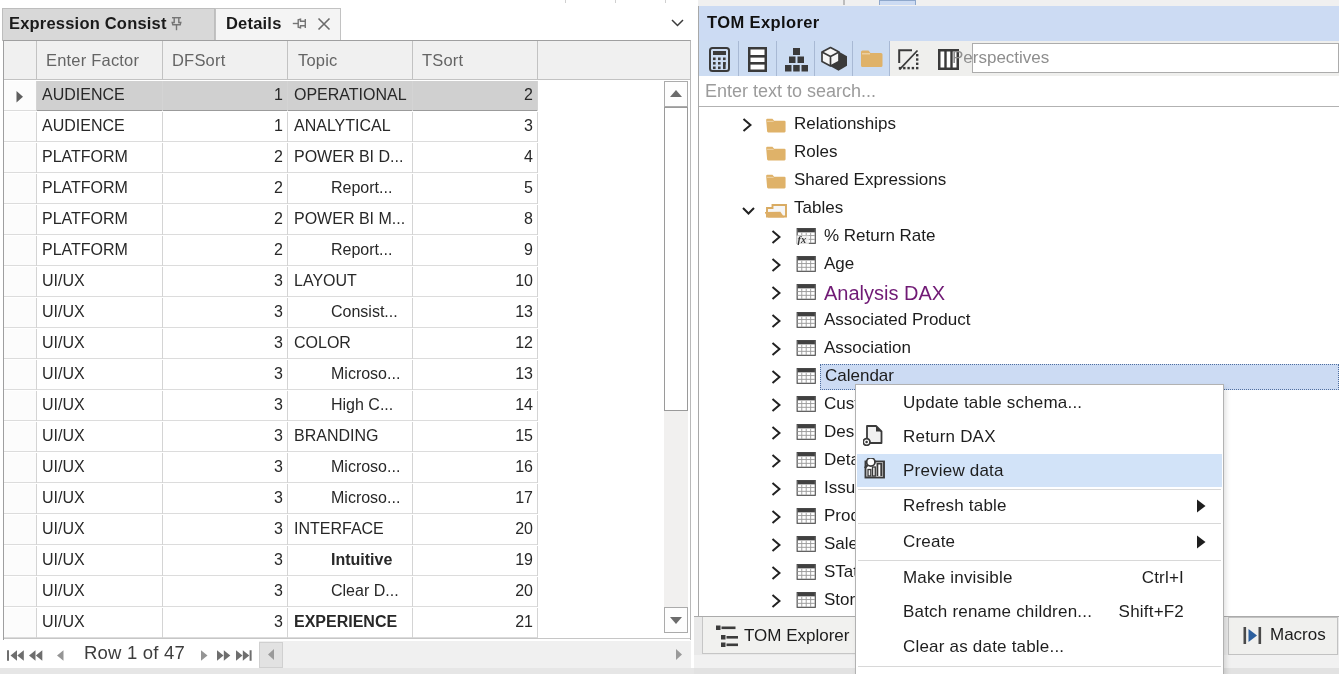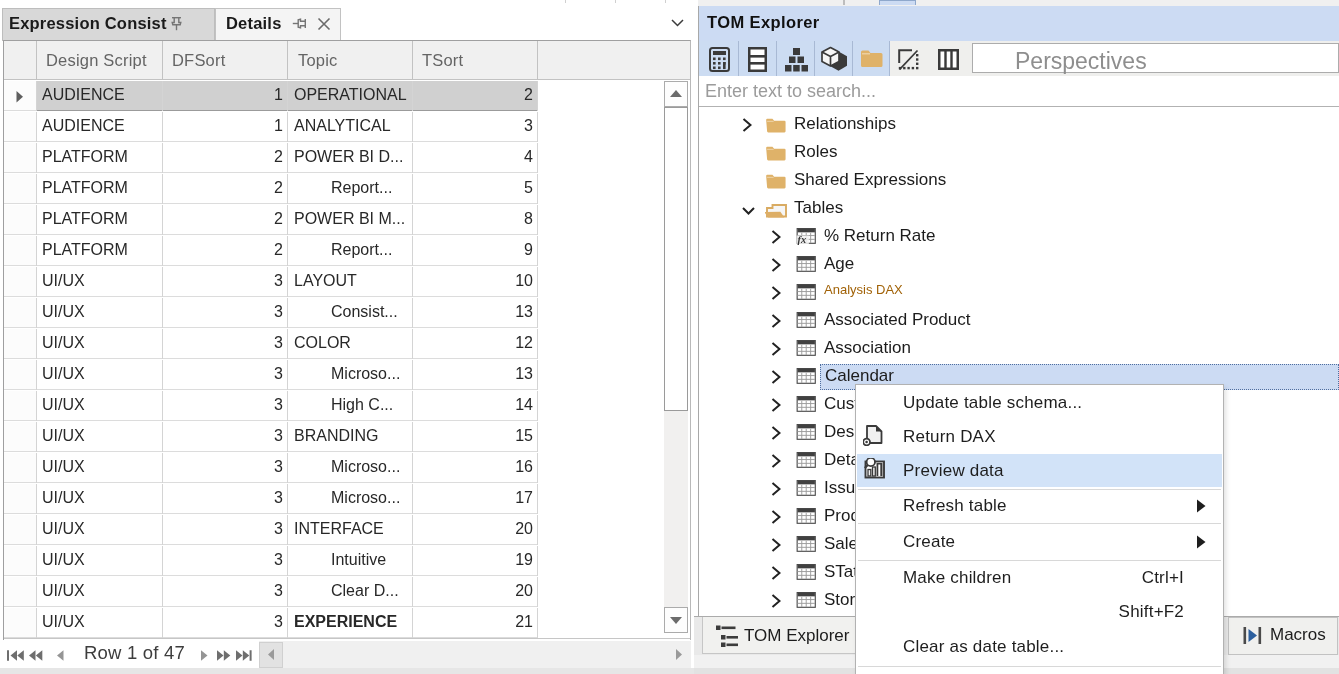--- a/index.html
+++ b/index.html
@@ -36,21 +36,21 @@
 <svg class="abs" style="left:671px;top:19px" width="13" height="8" viewBox="0 0 13 8">
       <path d="M1 1 L6.5 6.5 L12 1" fill="none" stroke="#3b3b3b" stroke-width="1.5"></path>
     </svg>
 <div class="abs" style="left:3px;top:40px;width:688px;height:600px;background:#fff;border-top:1px solid #9f9fa0;border-left:1px solid #9f9fa0;border-right:1px solid #b9b9b9;"></div>
 <div class="abs" style="left:4px;top:41px;width:686px;height:39px;background:#f0f0f0;border-bottom:1px solid #c2c2c2;"></div>
 <div class="abs" style="left:36px;top:41px;width:1px;height:39px;background:#c2c2c2;"></div>
 <div class="abs" style="left:162px;top:41px;width:1px;height:39px;background:#c2c2c2;"></div>
 <div class="abs" style="left:287px;top:41px;width:1px;height:39px;background:#c2c2c2;"></div>
 <div class="abs" style="left:412px;top:41px;width:1px;height:39px;background:#c2c2c2;"></div>
 <div class="abs" style="left:537px;top:41px;width:1px;height:39px;background:#c2c2c2;"></div>
-<div class="abs txt" style="left:46px;top:51px;font-size:16.5px;color:#646464;font-weight:normal;letter-spacing:0.2px;">Design Script</div>
+<div class="abs txt" style="left:46px;top:51px;font-size:16.5px;color:#646464;font-weight:normal;letter-spacing:0.2px;">Enter Factor</div>
 <div class="abs txt" style="left:172px;top:51px;font-size:16.5px;color:#646464;font-weight:normal;letter-spacing:0.2px;">DFSort</div>
 <div class="abs txt" style="left:298px;top:51px;font-size:16.5px;color:#646464;font-weight:normal;letter-spacing:0.2px;">Topic</div>
 <div class="abs txt" style="left:422px;top:51px;font-size:16.5px;color:#646464;font-weight:normal;letter-spacing:0.2px;">TSort</div>
 <div class="abs" style="left:37px;top:81px;width:500px;height:30px;background:#d0d0d0;border-bottom:1px solid #9b9b9b;"></div>
 <div class="abs" style="left:4px;top:81px;width:33px;height:30px;background:#fcfcfc;border-bottom:1px solid #dcdcdc;"></div>
 <svg class="abs" style="left:16px;top:91px" width="7" height="12" viewBox="0 0 7 12">
       <path d="M0.5 0 L7 5.7 L0.5 11.4 Z" fill="#5e5e5e"></path>
     </svg>
 <div class="abs" style="left:36px;top:81px;width:1px;height:30px;background:#d4d4d4;"></div>
 <div class="abs" style="left:162px;top:81px;width:1px;height:30px;background:#d4d4d4;"></div>
@@ -217,21 +217,21 @@
 <div class="abs txt" style="left:412px;top:520px;font-size:16px;color:#282828;font-weight:normal;width:121px;text-align:right;">20</div>
 <div class="abs" style="left:37px;top:546px;width:500px;height:30px;background:#fff;border-bottom:1px solid #dcdcdc;"></div>
 <div class="abs" style="left:4px;top:546px;width:33px;height:30px;background:#fcfcfc;border-bottom:1px solid #dcdcdc;"></div>
 <div class="abs" style="left:36px;top:546px;width:1px;height:30px;background:#d4d4d4;"></div>
 <div class="abs" style="left:162px;top:546px;width:1px;height:30px;background:#d4d4d4;"></div>
 <div class="abs" style="left:287px;top:546px;width:1px;height:30px;background:#d4d4d4;"></div>
 <div class="abs" style="left:412px;top:546px;width:1px;height:30px;background:#d4d4d4;"></div>
 <div class="abs" style="left:537px;top:546px;width:1px;height:30px;background:#d4d4d4;"></div>
 <div class="abs txt" style="left:42px;top:551px;font-size:16px;color:#282828;font-weight:normal;">UI/UX</div>
 <div class="abs txt" style="left:162px;top:551px;font-size:16px;color:#282828;font-weight:normal;width:121px;text-align:right;">3</div>
-<div class="abs txt" style="left:331px;top:551px;font-size:16px;color:#282828;font-weight:normal;text-align:center;">Intuitive</div>
+<div class="abs txt" style="left:331px;top:551px;font-size:16px;color:#282828;font-weight:bold;text-align:center;">Intuitive</div>
 <div class="abs txt" style="left:412px;top:551px;font-size:16px;color:#282828;font-weight:normal;width:121px;text-align:right;">19</div>
 <div class="abs" style="left:37px;top:577px;width:500px;height:30px;background:#fff;border-bottom:1px solid #dcdcdc;"></div>
 <div class="abs" style="left:4px;top:577px;width:33px;height:30px;background:#fcfcfc;border-bottom:1px solid #dcdcdc;"></div>
 <div class="abs" style="left:36px;top:577px;width:1px;height:30px;background:#d4d4d4;"></div>
 <div class="abs" style="left:162px;top:577px;width:1px;height:30px;background:#d4d4d4;"></div>
 <div class="abs" style="left:287px;top:577px;width:1px;height:30px;background:#d4d4d4;"></div>
 <div class="abs" style="left:412px;top:577px;width:1px;height:30px;background:#d4d4d4;"></div>
 <div class="abs" style="left:537px;top:577px;width:1px;height:30px;background:#d4d4d4;"></div>
 <div class="abs txt" style="left:42px;top:582px;font-size:16px;color:#282828;font-weight:normal;">UI/UX</div>
 <div class="abs txt" style="left:162px;top:582px;font-size:16px;color:#282828;font-weight:normal;width:121px;text-align:right;">3</div>
@@ -362,21 +362,21 @@
         <rect x="0.8" y="17.9" width="2.4" height="2.4"></rect>
 </g>
 <path d="M1.5 20.5 L19.5 1.5" stroke="#3a3a3a" stroke-width="1.8"></path>
     </svg>
 <svg class="abs" style="left:938px;top:49px" width="21" height="21" viewBox="0 0 21 21">
 <rect x="1.25" y="1.25" width="18.5" height="18.5" fill="#fff" stroke="#3a3a3a" stroke-width="2.5"></rect>
 <rect x="6.3" y="2" width="2.4" height="17" fill="#3a3a3a"></rect>
 <rect x="12.3" y="2" width="2.4" height="17" fill="#3a3a3a"></rect>
     </svg>
 <div class="abs" style="left:972px;top:43px;width:367px;height:30px;background:#fff;border:1px solid #acacac;"></div>
-<div class="abs txt" style="left:1015px;top:48px;font-size:23px;color:#8e8e8e;font-weight:normal;">Perspectives</div>
+<div class="abs txt" style="left:952px;top:48px;font-size:17px;color:#8e8e8e;font-weight:normal;">Perspectives</div>
 <div class="abs" style="left:698px;top:76px;width:641px;height:31px;background:#fff;border-bottom:1px solid #b2b2b2;"></div>
 <div class="abs txt" style="left:705px;top:81px;font-size:18px;color:#9b9b9b;font-weight:normal;">Enter text to search...</div>
 <div class="abs" style="left:698px;top:6px;width:1px;height:652px;background:#a8a8a8;"></div>
 <svg class="abs" style="left:742px;top:118px" width="10" height="14" viewBox="0 0 10 14">
       <path d="M1.5 1 L8.5 7 L1.5 13" fill="none" stroke="#222" stroke-width="2"></path>
     </svg>
 <svg class="abs" style="left:765px;top:118px" width="22" height="15" viewBox="0 0 22 16">
 <path d="M0.5 2 a1.2 1.2 0 0 1 1.2 -1.2 h5.5 l1.8 2.2 h11 a1.2 1.2 0 0 1 1.2 1.2 v10 a1.2 1.2 0 0 1 -1.2 1.2 h-17.3 a1.2 1.2 0 0 1 -1.2 -1.2 Z" fill="#dfb269"></path>
 <path d="M1.5 3 h7 v1.3 h-7 Z" fill="#eccf9f"></path>
     </svg>
@@ -426,21 +426,21 @@
 <svg class="abs" style="left:771px;top:286px" width="10" height="14" viewBox="0 0 10 14">
       <path d="M1.5 1 L8.5 7 L1.5 13" fill="none" stroke="#222" stroke-width="2"></path>
     </svg>
 <svg class="abs" style="left:796px;top:284px" width="21" height="17" viewBox="0 0 21 18">
       <rect x="0.6" y="0.6" width="19.2" height="15.6" fill="#fff" stroke="#4a4a4a" stroke-width="1.2"></rect>
 <rect x="1" y="1" width="18.4" height="3.6" fill="#404040"></rect>
 <g stroke="#9a9a9a" stroke-width="1">
         <path d="M1 8 h18.4 M1 12 h18.4 M5.5 5 v11 M10.2 5 v11 M14.9 5 v11"></path>
       </g>
     </svg>
-<div class="abs txt" style="left:824px;top:282px;font-size:13px;color:#a16207;font-weight:normal;">Analysis DAX</div>
+<div class="abs txt" style="left:824px;top:282px;font-size:20px;color:#701a75;font-weight:normal;">Analysis DAX</div>
 <svg class="abs" style="left:771px;top:314px" width="10" height="14" viewBox="0 0 10 14">
       <path d="M1.5 1 L8.5 7 L1.5 13" fill="none" stroke="#222" stroke-width="2"></path>
     </svg>
 <svg class="abs" style="left:796px;top:312px" width="21" height="17" viewBox="0 0 21 18">
       <rect x="0.6" y="0.6" width="19.2" height="15.6" fill="#fff" stroke="#4a4a4a" stroke-width="1.2"></rect>
 <rect x="1" y="1" width="18.4" height="3.6" fill="#404040"></rect>
 <g stroke="#9a9a9a" stroke-width="1">
         <path d="M1 8 h18.4 M1 12 h18.4 M5.5 5 v11 M10.2 5 v11 M14.9 5 v11"></path>
       </g>
     </svg>
@@ -587,22 +587,23 @@
 <div class="abs txt" style="left:903px;top:496px;font-size:17px;color:#1e1e1e;font-weight:normal;letter-spacing:0.2px;">Refresh table</div>
 <svg class="abs" style="left:1196px;top:499px" width="10" height="14" viewBox="0 0 10 14">
       <path d="M1 0.5 L9.5 7 L1 13.5 Z" fill="#1e1e1e"></path>
     </svg>
 <div class="abs" style="left:858px;top:523px;width:363px;height:1px;background:#d8d8d8;"></div>
 <div class="abs txt" style="left:903px;top:532px;font-size:17px;color:#1e1e1e;font-weight:normal;letter-spacing:0.2px;">Create</div>
 <svg class="abs" style="left:1196px;top:535px" width="10" height="14" viewBox="0 0 10 14">
       <path d="M1 0.5 L9.5 7 L1 13.5 Z" fill="#1e1e1e"></path>
     </svg>
 <div class="abs" style="left:858px;top:560px;width:363px;height:1px;background:#d8d8d8;"></div>
-<div class="abs txt" style="left:903px;top:568px;font-size:17px;color:#1e1e1e;font-weight:normal;letter-spacing:0.2px;">Make children</div>
+<div class="abs txt" style="left:903px;top:568px;font-size:17px;color:#1e1e1e;font-weight:normal;letter-spacing:0.2px;">Make invisible</div>
 <div class="abs txt" style="left:1075px;top:568px;font-size:17px;color:#1e1e1e;font-weight:normal;width:109px;text-align:right;letter-spacing:0.2px;">Ctrl+I</div>
+<div class="abs txt" style="left:903px;top:602px;font-size:17px;color:#1e1e1e;font-weight:normal;letter-spacing:0.2px;">Batch rename children...</div>
 <div class="abs txt" style="left:1075px;top:602px;font-size:17px;color:#1e1e1e;font-weight:normal;width:109px;text-align:right;letter-spacing:0.2px;">Shift+F2</div>
 <div class="abs txt" style="left:903px;top:637px;font-size:17px;color:#1e1e1e;font-weight:normal;letter-spacing:0.2px;">Clear as date table...</div>
 <div class="abs" style="left:858px;top:666px;width:363px;height:1px;background:#d8d8d8;"></div>
 <svg class="abs" style="left:863px;top:425px" width="21" height="21" viewBox="0 0 21 21">
 <path d="M4 1 h9 l5.5 5.5 V18 H4 Z" fill="#f1f1f1" stroke="#3a3a3a" stroke-width="1.8" stroke-linejoin="round"></path>
 <path d="M13 1 l5.5 5.5 h-5.5 Z" fill="#3a3a3a"></path>
 <circle cx="3.6" cy="17" r="3.4" fill="#fff" stroke="#3a3a3a" stroke-width="1.8"></circle>
 <circle cx="3.6" cy="17" r="1.3" fill="#3a3a3a"></circle>
     </svg>
 <svg class="abs" style="left:863px;top:458px" width="23" height="22" viewBox="0 0 23 22">

